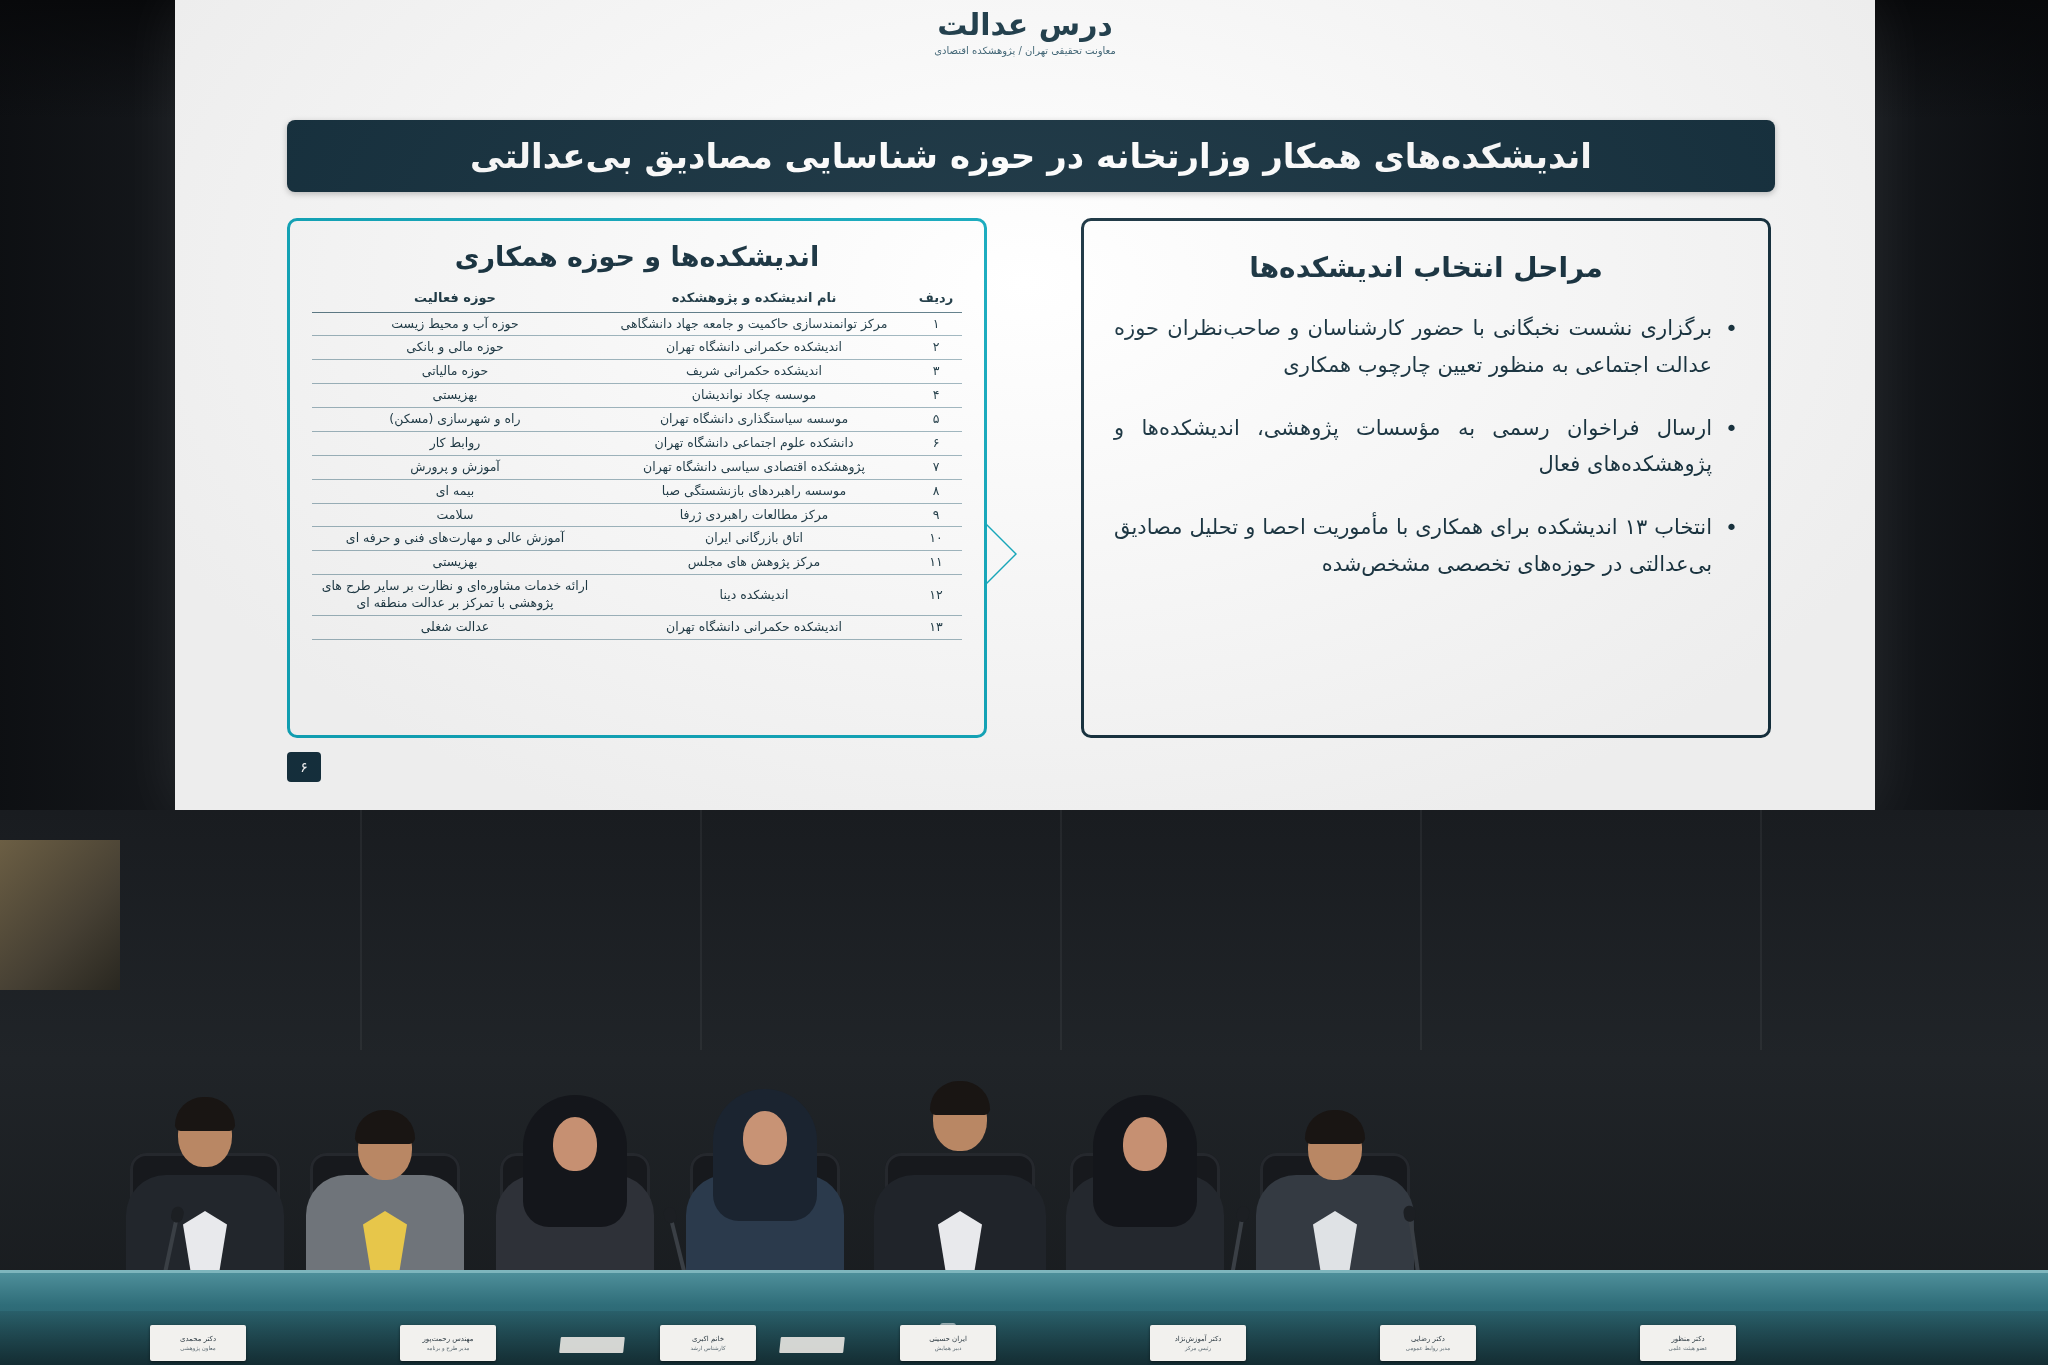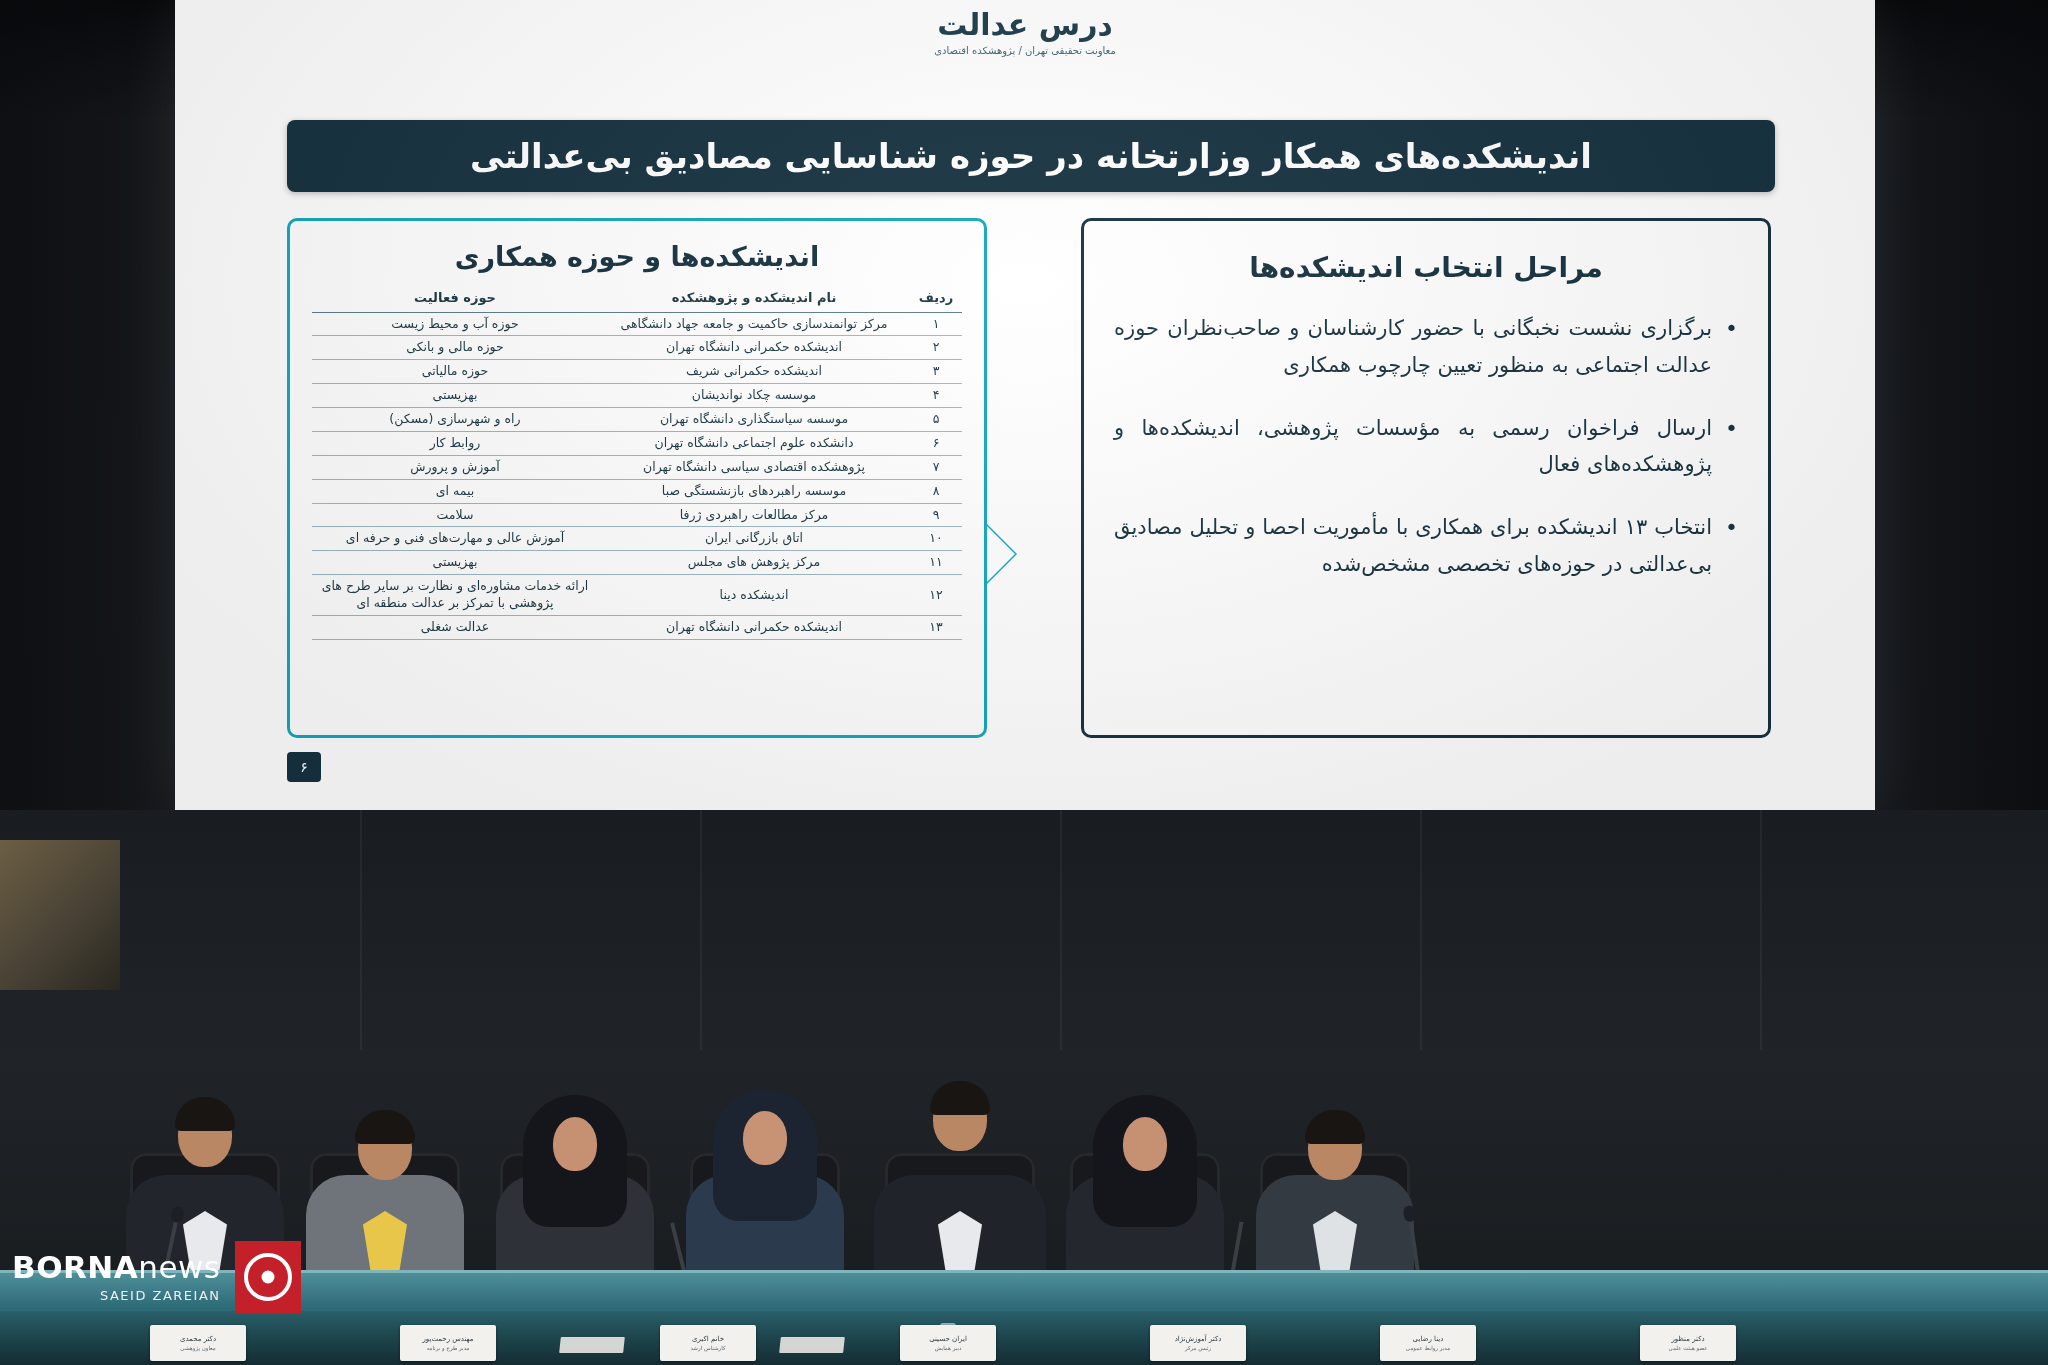--- a/index.html
+++ b/index.html
@@ -671,33 +671,22 @@
   </div>
   <div class="nameplate" style="left:900px">
     <span class="np-l1">ایران حسینی</span>
     <span class="np-l2">دبیر همایش</span>
   </div>
   <div class="nameplate" style="left:1150px">
     <span class="np-l1">دکتر آموزش‌نژاد</span>
     <span class="np-l2">رئیس مرکز</span>
   </div>
   <div class="nameplate" style="left:1380px">
-    <span class="np-l1">دینا رضایی</span>
+    <span class="np-l1">دکتر رضایی</span>
     <span class="np-l2">مدیر روابط عمومی</span>
   </div>
   <div class="nameplate" style="left:1640px">
     <span class="np-l1">دکتر منظور</span>
     <span class="np-l2">عضو هیئت علمی</span>
   </div>
 
-  <div class="watermark">
-    <div class="wm-red">
-      <div class="wm-circle"></div>
-    </div>
-    <div class="wm-text">
-      <div class="wm-title">
-        <span>BORNA</span><span class="thin">news</span>
-      </div>
-      <div class="wm-sub">SAEID ZAREIAN</div>
-    </div>
-  </div>
 
 </div>
 
 </body></html>

